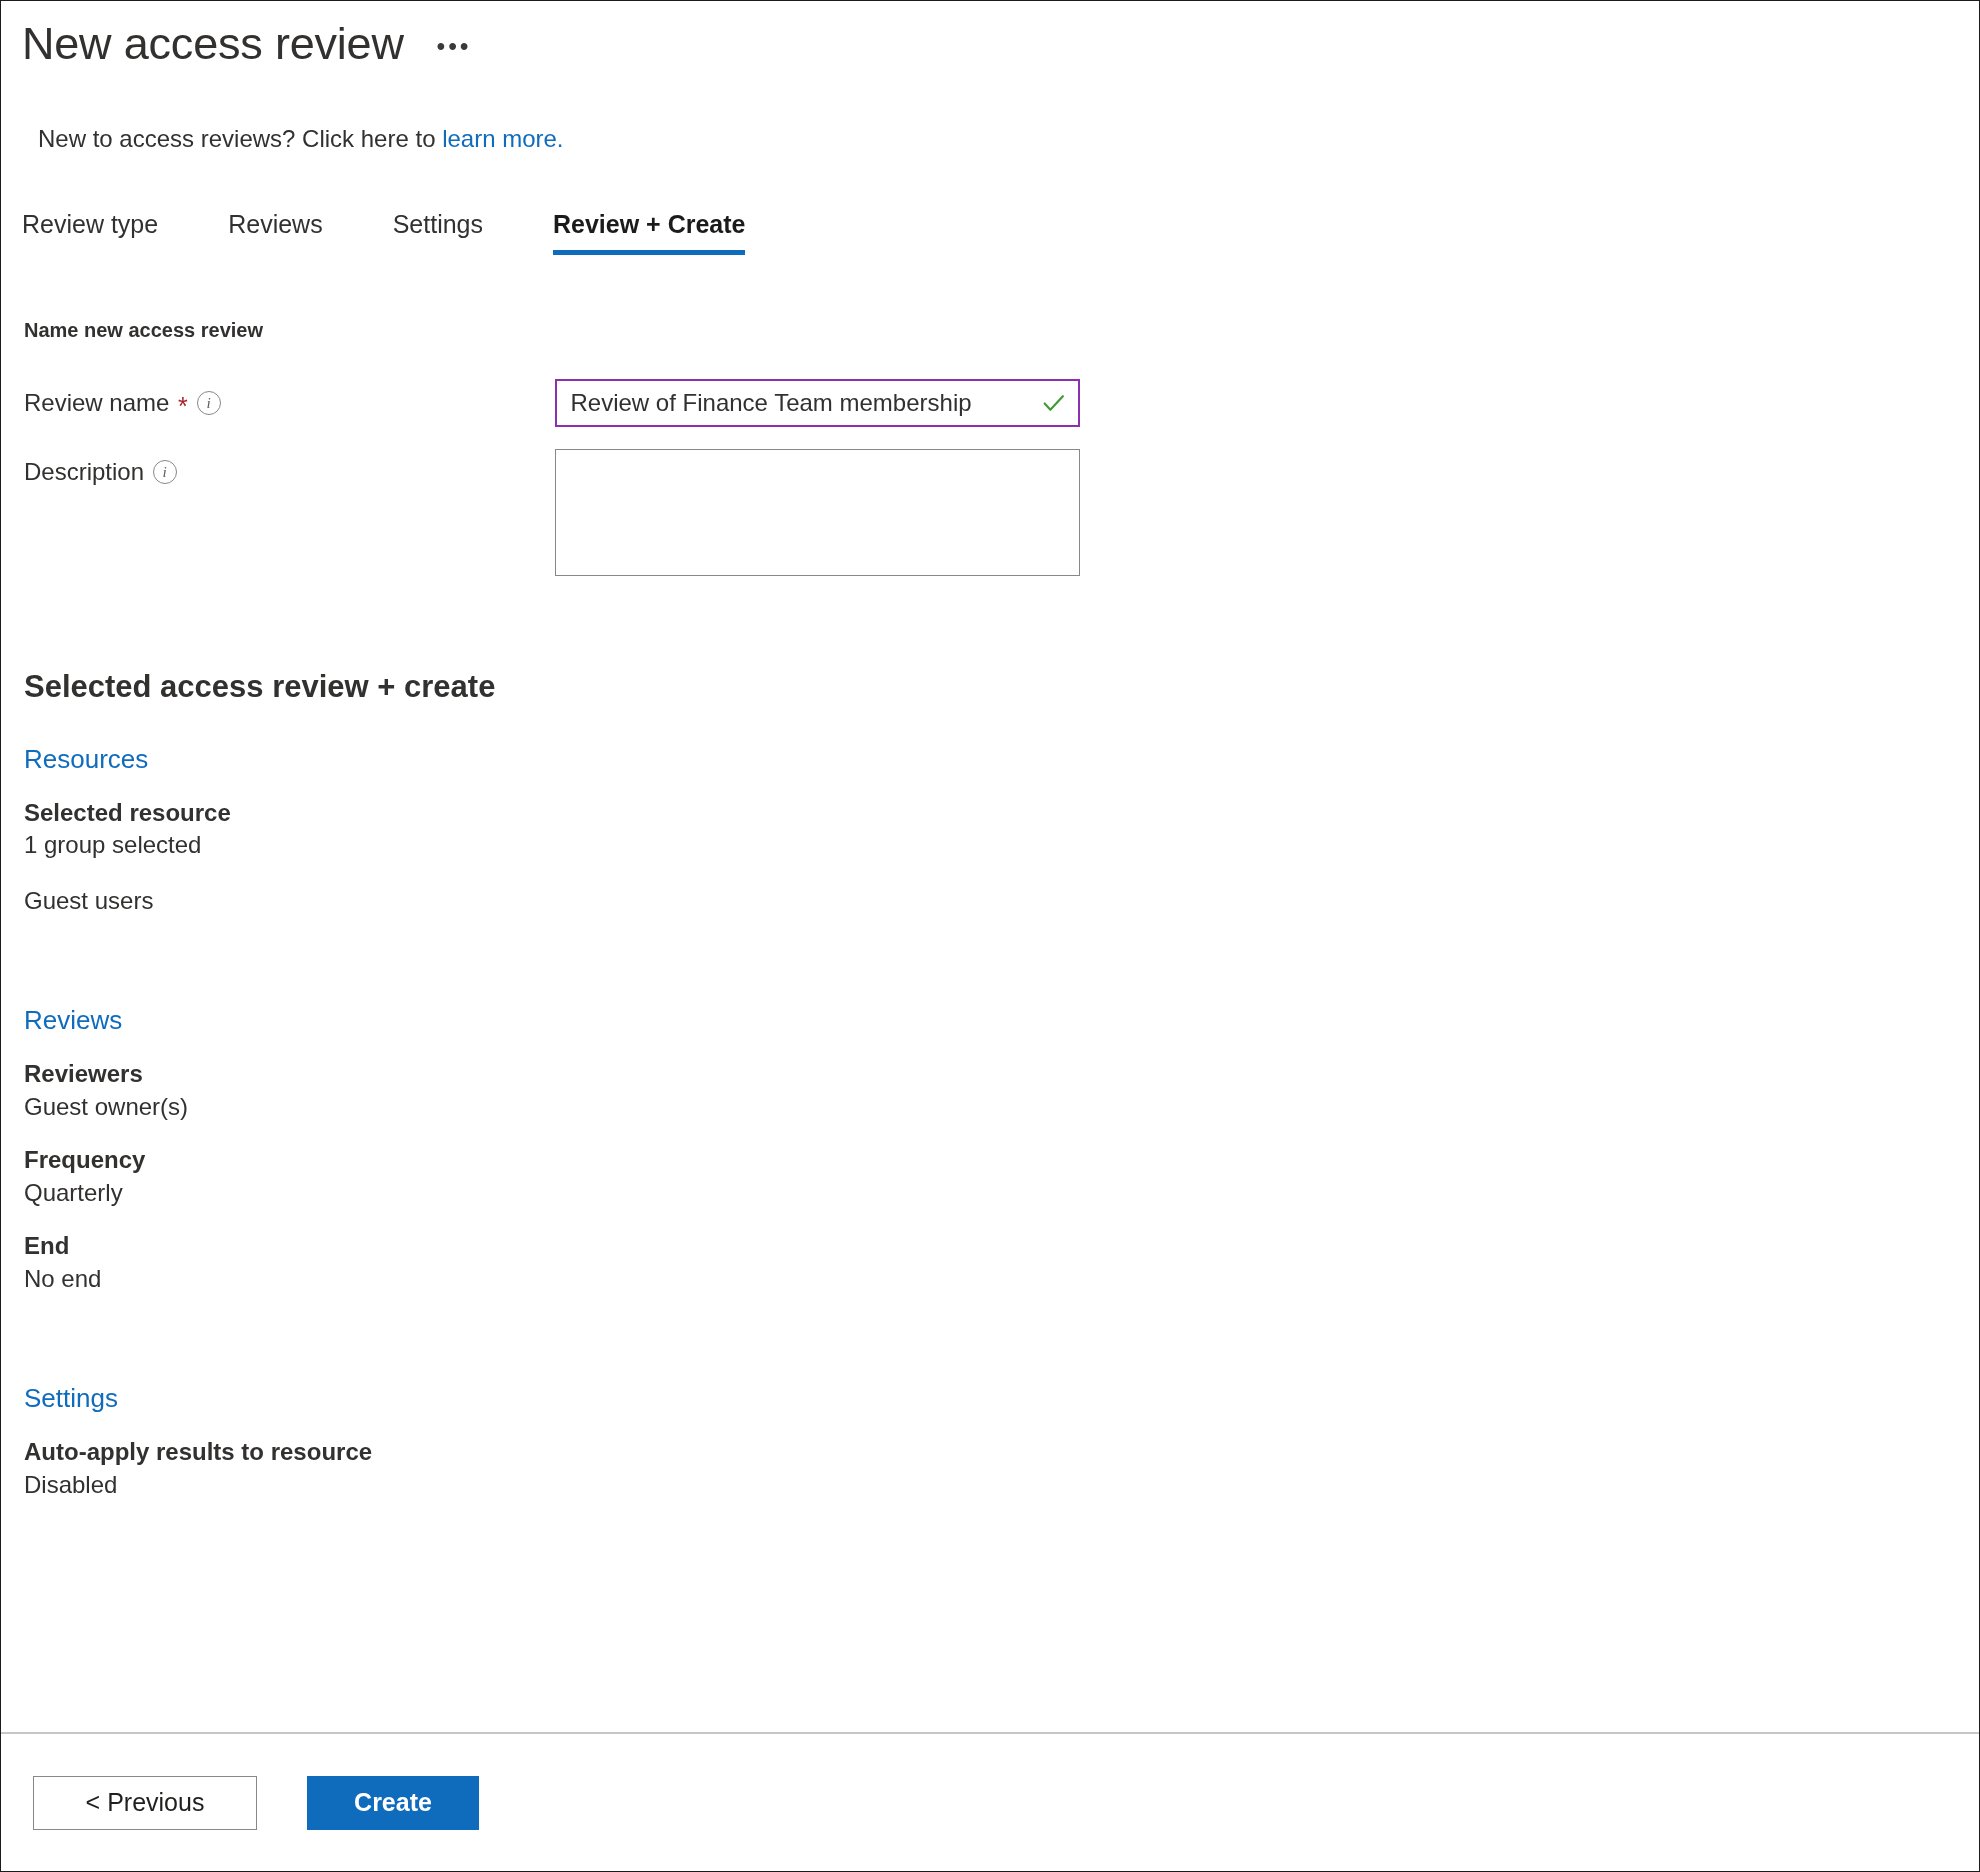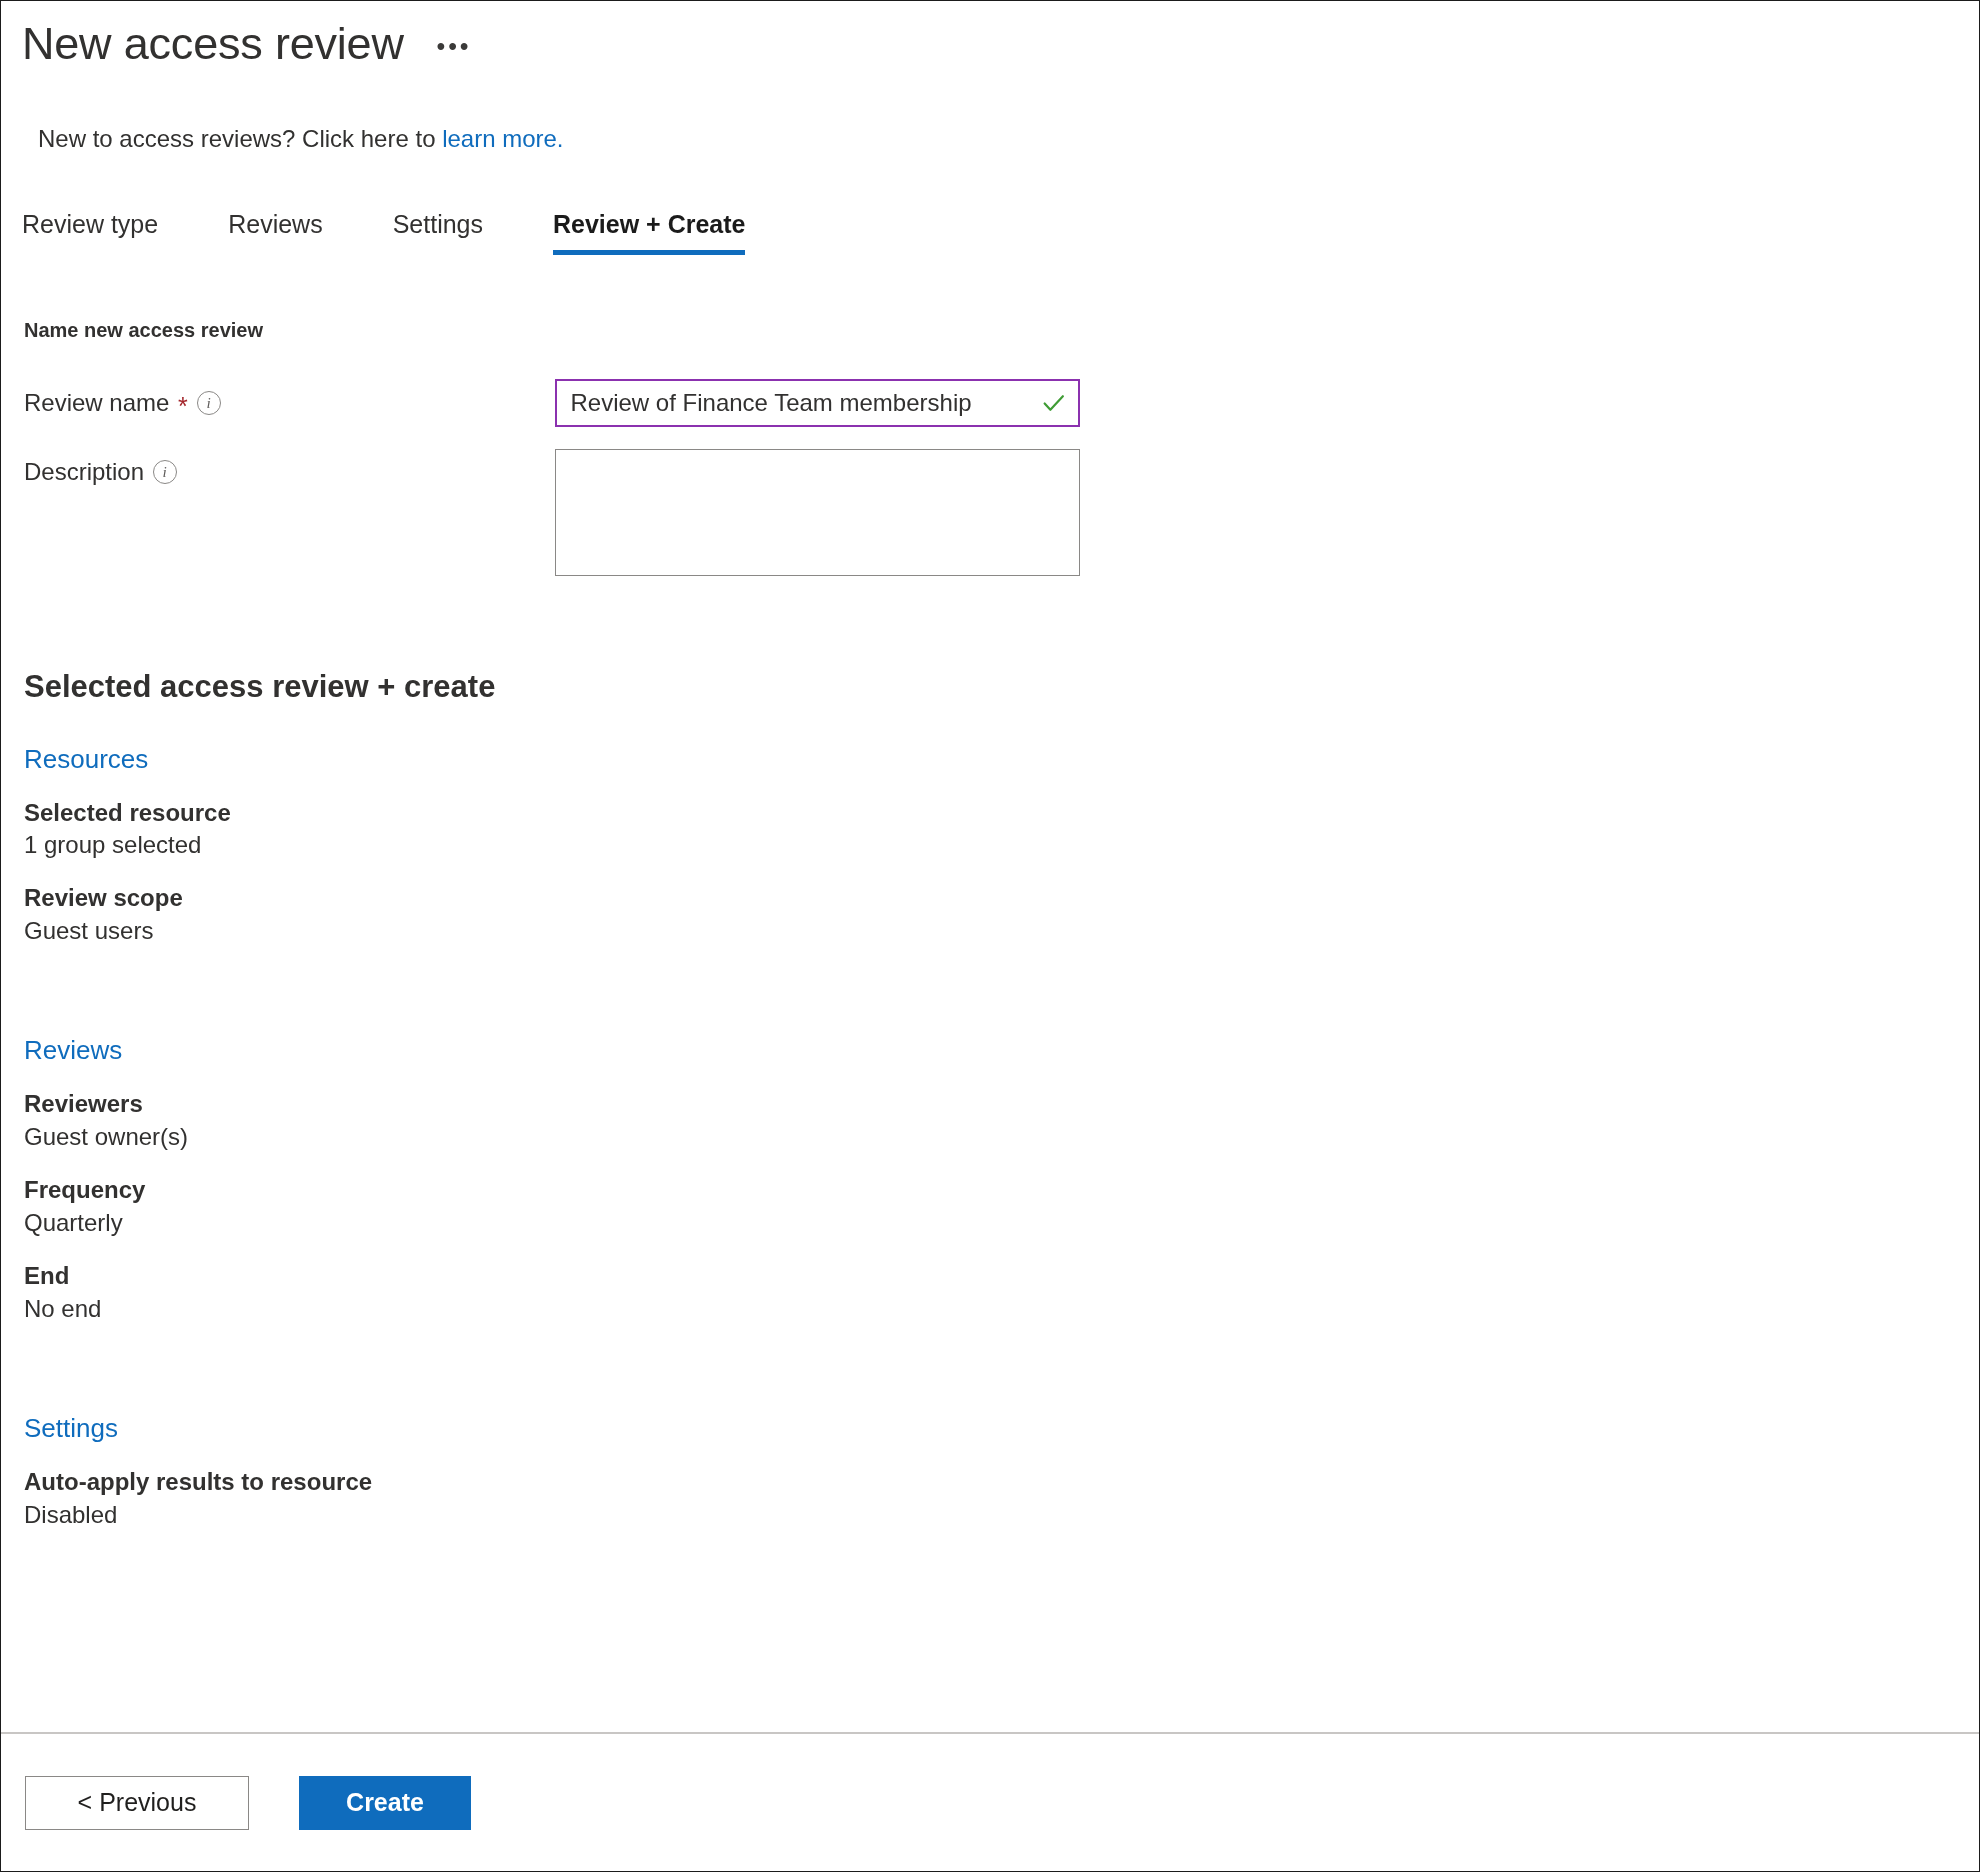--- a/index.html
+++ b/index.html
@@ -239,21 +239,21 @@
 
   
   .footer {
     position: absolute;
     left: 0; right: 0; bottom: 0;
     height: 139px;
     border-top: 2.9px solid #c8c6c4;
     background: #ffffff;
     display: flex;
     align-items: center;
-    padding-left: 24px;
+    padding-left: 32px;
     gap: 50px;
     box-sizing: border-box;
   }
   .btn {
     font-family: inherit;
     font-size: 25px;
     cursor: pointer;
     box-sizing: border-box;
   }
   .btn-secondary {
@@ -325,21 +325,20 @@
 
     <h2 class="confirm-heading">Selected access review + create</h2>
 
     <div class="group">
       <a href="#" class="group-link">Resources</a>
       <div class="kv">
         <div class="kv-key">Selected resource</div>
         <div class="kv-val">1 group selected</div>
       </div>
       <div class="kv">
-        <div class="kv-key">Review scope</div>
         <div class="kv-val">Guest users</div>
       </div>
     </div>
 
     <div class="group spaced">
       <a href="#" class="group-link">Reviews</a>
       <div class="kv">
         <div class="kv-key">Reviewers</div>
         <div class="kv-val">Guest owner(s)</div>
       </div>

